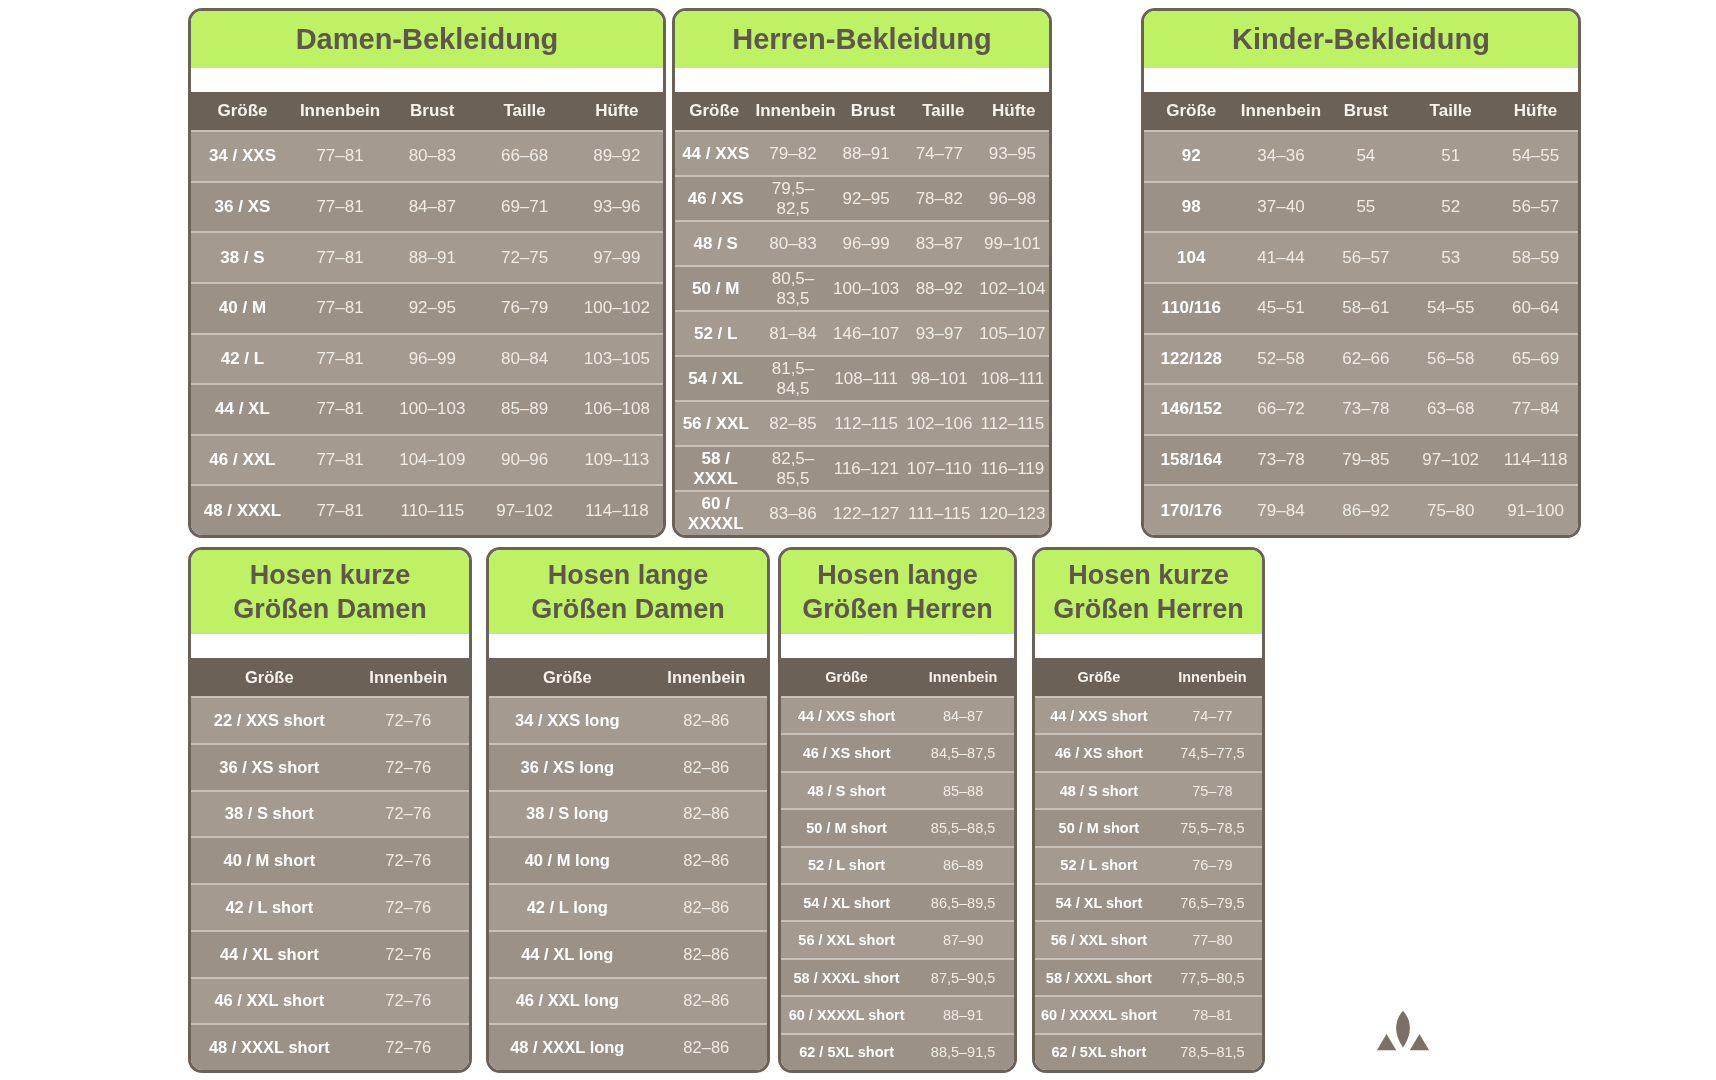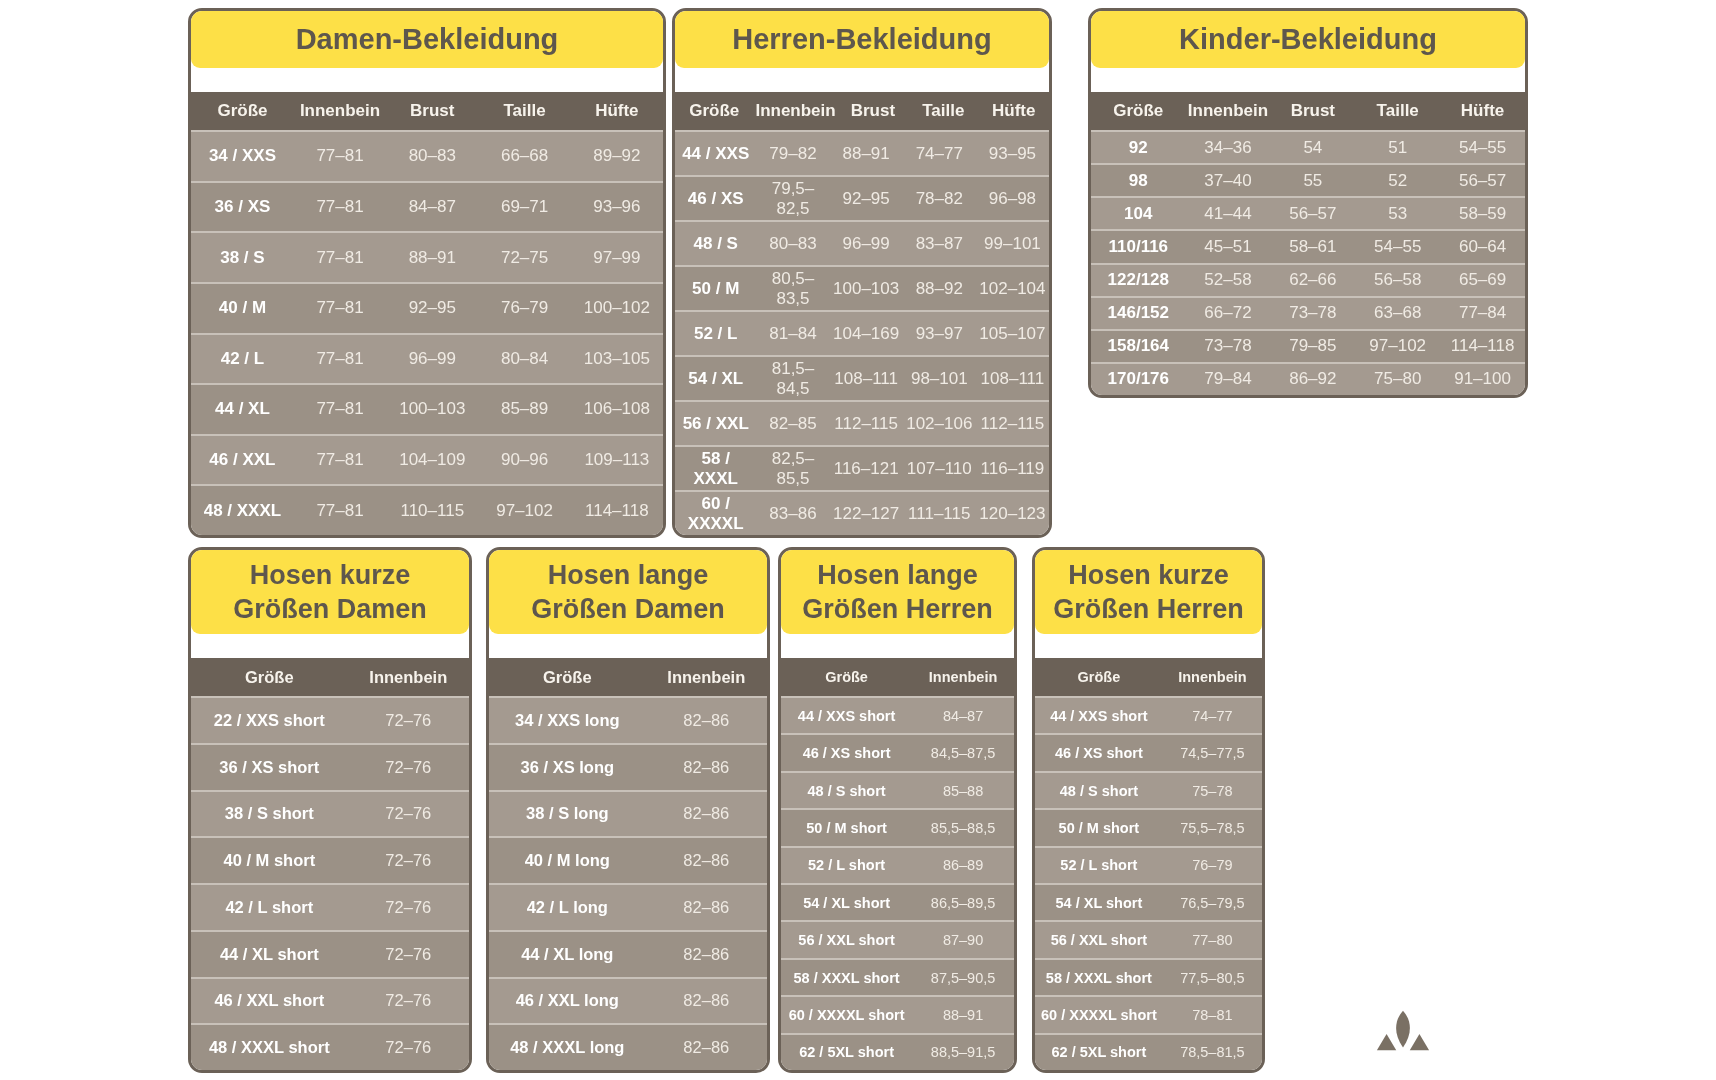--- a/index.html
+++ b/index.html
@@ -16,34 +16,33 @@
     background:#ffffff;
     border:3px solid var(--border,#6b6157);
     border-radius:14px;
     overflow:hidden;
     display:flex;flex-direction:column;
     box-sizing:border-box;
   }
   
   .card-1{left:188px;top:8px;width:478px;height:530px;}
   .card-2{left:672px;top:8px;width:380px;height:530px;}
-  .card-3{left:1088px;top:8px;width:440px;height:390px;}
+  .card-3{left:1141px;top:8px;width:440px;height:530px;}
   
   .card-4{left:188px;top:547px;width:284px;height:526px;}
   .card-5{left:486px;top:547px;width:284px;height:526px;}
   .card-6{left:778px;top:547px;width:239px;height:526px;}
   .card-7{left:1032px;top:547px;width:233px;height:526px;}
 
   .title{
     display:flex;flex-direction:column;justify-content:center;align-items:center;
     color:var(--title-text,#5e574d);
     font-weight:bold;
-    background:#fde047;
+    background:#bef264;
     flex:0 0 auto;
-    border-radius:9px;
   }
   .card-1 .title,.card-2 .title,.card-3 .title{height:57px;font-size:29px;}
   .card-4 .title,.card-5 .title,.card-6 .title,.card-7 .title{height:84px;font-size:27px;line-height:34px;}
 
   .thead{
     display:flex;align-items:center;
     background:var(--header-bg,#6b6157);
     color:var(--header-text,#f7f3ec);
     font-weight:bold;
     height:38px;flex:0 0 auto;
@@ -383,21 +382,21 @@
         <div class="row dark">
           <div class="td c0 size">50 / M</div>
           <div class="td c1 val">80,5–83,5</div>
           <div class="td c2 val">100–103</div>
           <div class="td c3 val">88–92</div>
           <div class="td c4 val">102–104</div>
         </div>
         <div class="row light">
           <div class="td c0 size">52 / L</div>
           <div class="td c1 val">81–84</div>
-          <div class="td c2 val">104–169</div>
+          <div class="td c2 val">146–107</div>
           <div class="td c3 val">93–97</div>
           <div class="td c4 val">105–107</div>
         </div>
         <div class="row dark">
           <div class="td c0 size">54 / XL</div>
           <div class="td c1 val">81,5–84,5</div>
           <div class="td c2 val">108–111</div>
           <div class="td c3 val">98–101</div>
           <div class="td c4 val">108–111</div>
         </div>

